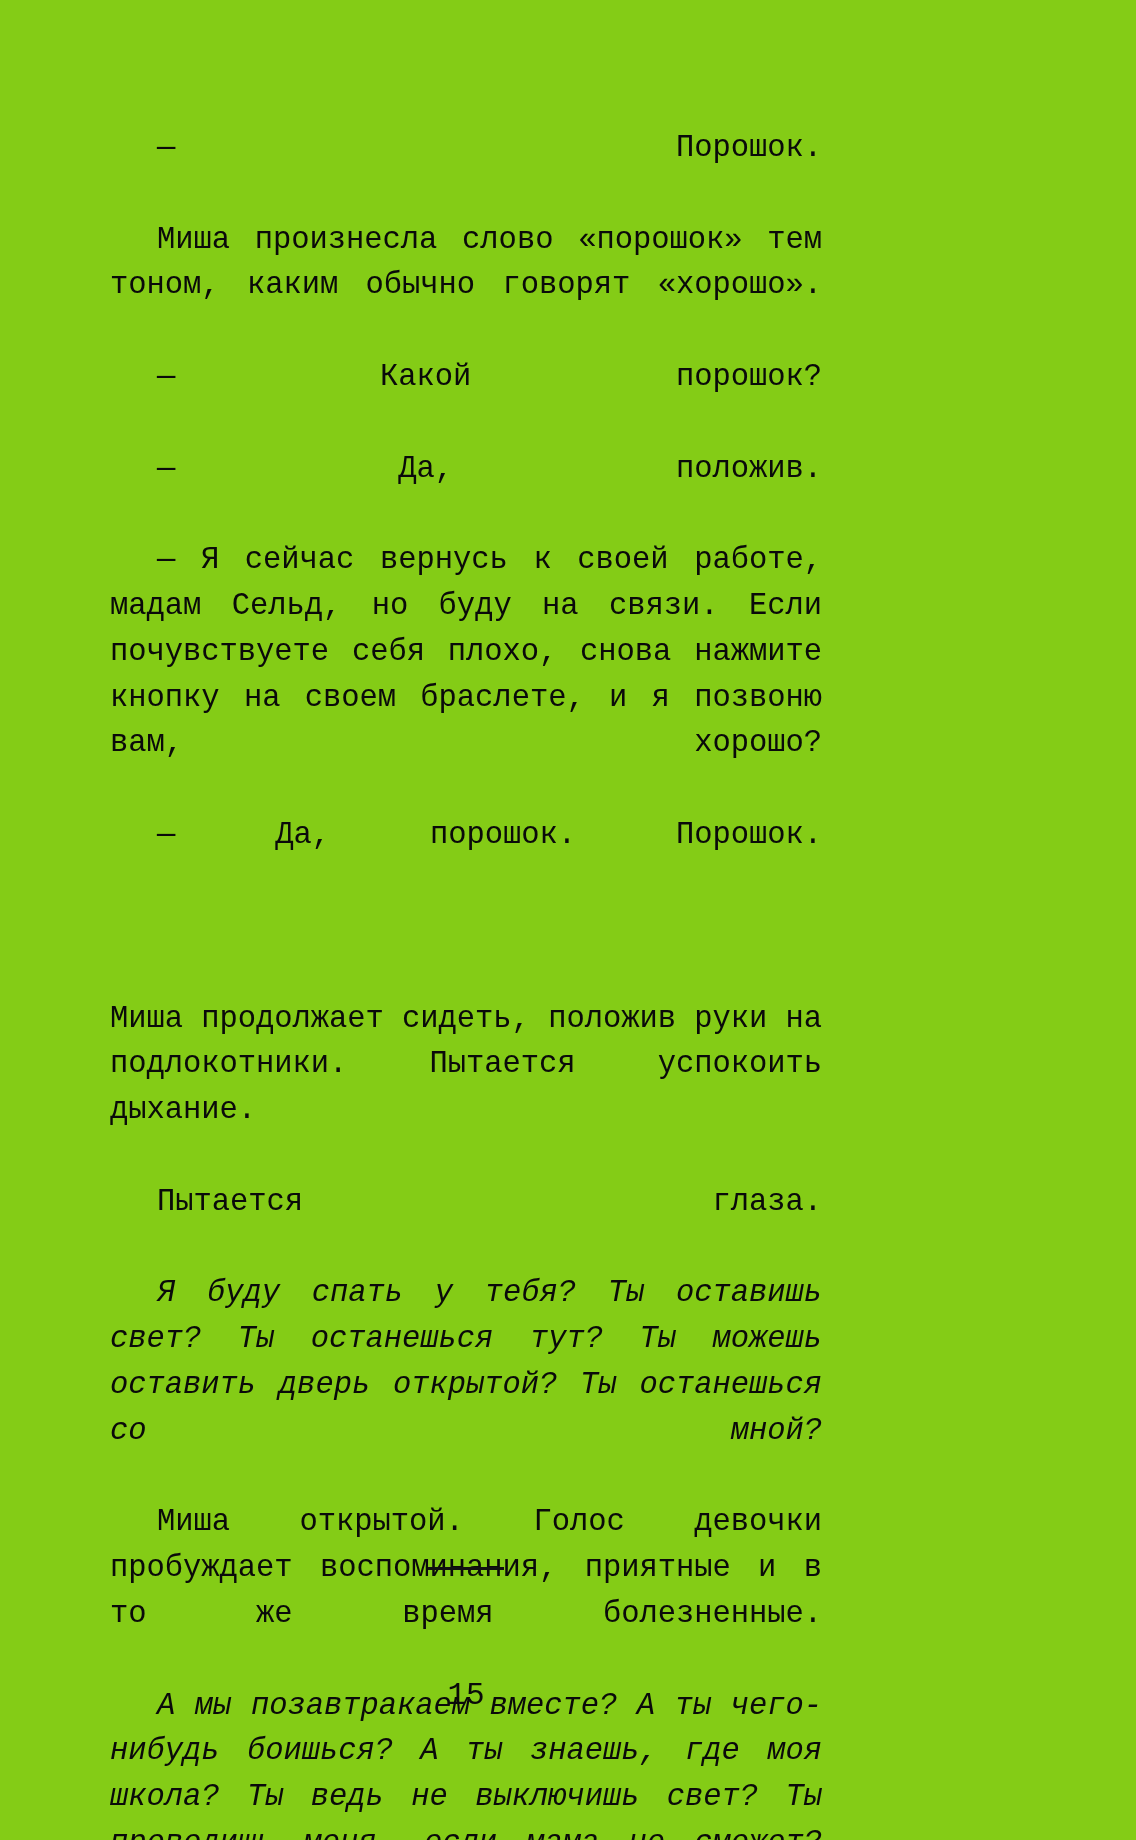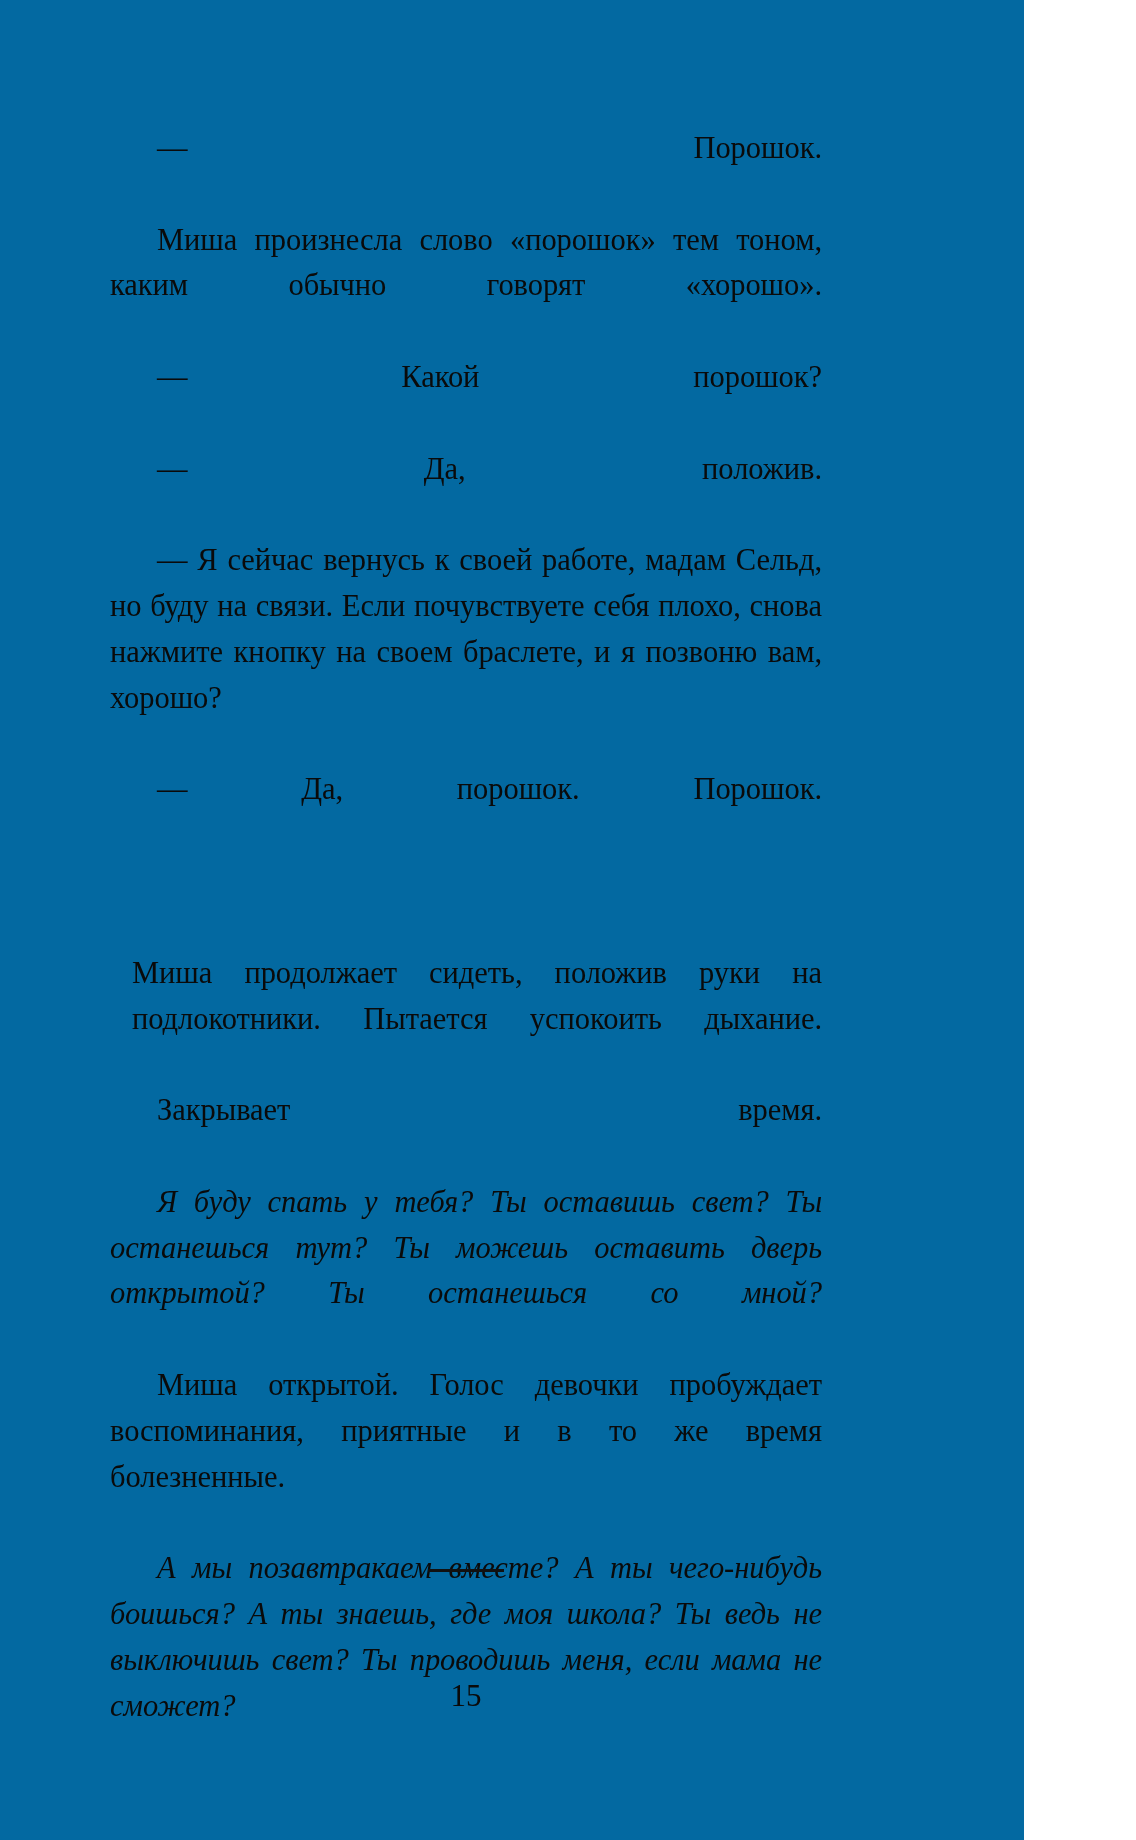--- a/index.html
+++ b/index.html
@@ -2,25 +2,25 @@
 <html><head>
 <meta charset="utf-8">
 <style>
   html, body {
     margin: 0;
     padding: 0;
     background: #ffffff;
   }
   .page {
     position: relative;
-    width: 1024px;
+    width: 1136px;
     height: 1840px;
-    background: #0369a1;
+    background: #84cc16;
     overflow: hidden;
-    font-family: Liberation Serif, serif;
+    font-family: Liberation Mono, monospace;
     color: #0a0a0a;
   }
   .textblock {
     position: absolute;
     left: 110px;
     top: 126px;
     width: 712px;
   }
   p {
     margin: 0;
@@ -31,21 +31,20 @@
     -webkit-hyphens: none;
     hyphens: none;
     letter-spacing: -0.05px;
     word-spacing: 0px;
   }
   p.indent {
     text-indent: 47px;
   }
   p.noindent {
     text-indent: 0;
-    margin-left: 22px;
   }
   p.ital {
     font-style: italic;
   }
   
   p::after {
     content: "";
     display: inline-block;
     width: 100%;
   }
@@ -93,21 +92,21 @@
     <p class="indent">— Да, положив.</p>
 
     <p class="indent">— Я сейчас вернусь к своей работе, мадам Сельд, но буду на связи. Если почувствуете себя плохо, снова нажмите кнопку на своем браслете, и я позвоню вам, хорошо?</p>
 
     <p class="indent">— Да, порошок. Порошок.</p>
 
     <div class="gap-section"></div>
 
     <p class="noindent">Миша продолжает сидеть, положив руки на подлокотники. Пытается успокоить дыхание.</p>
 
-    <p class="indent">Закрывает время.</p>
+    <p class="indent">Пытается глаза.</p>
 
 
     <p class="indent ital">Я буду спать у тебя? Ты оставишь свет? Ты останешься тут? Ты можешь оставить дверь открытой? Ты останешься со мной?</p>
 
     <p class="indent">Миша открытой. Голос девочки пробуждает воспоминания, приятные и в то же время болезненные.</p>
 
     <p class="indent ital">А мы позавтракаем вместе? А ты чего-нибудь боишься? А ты знаешь, где моя школа? Ты ведь не выключишь свет? Ты проводишь меня, если мама не сможет?</p>
 
   </div>
 

